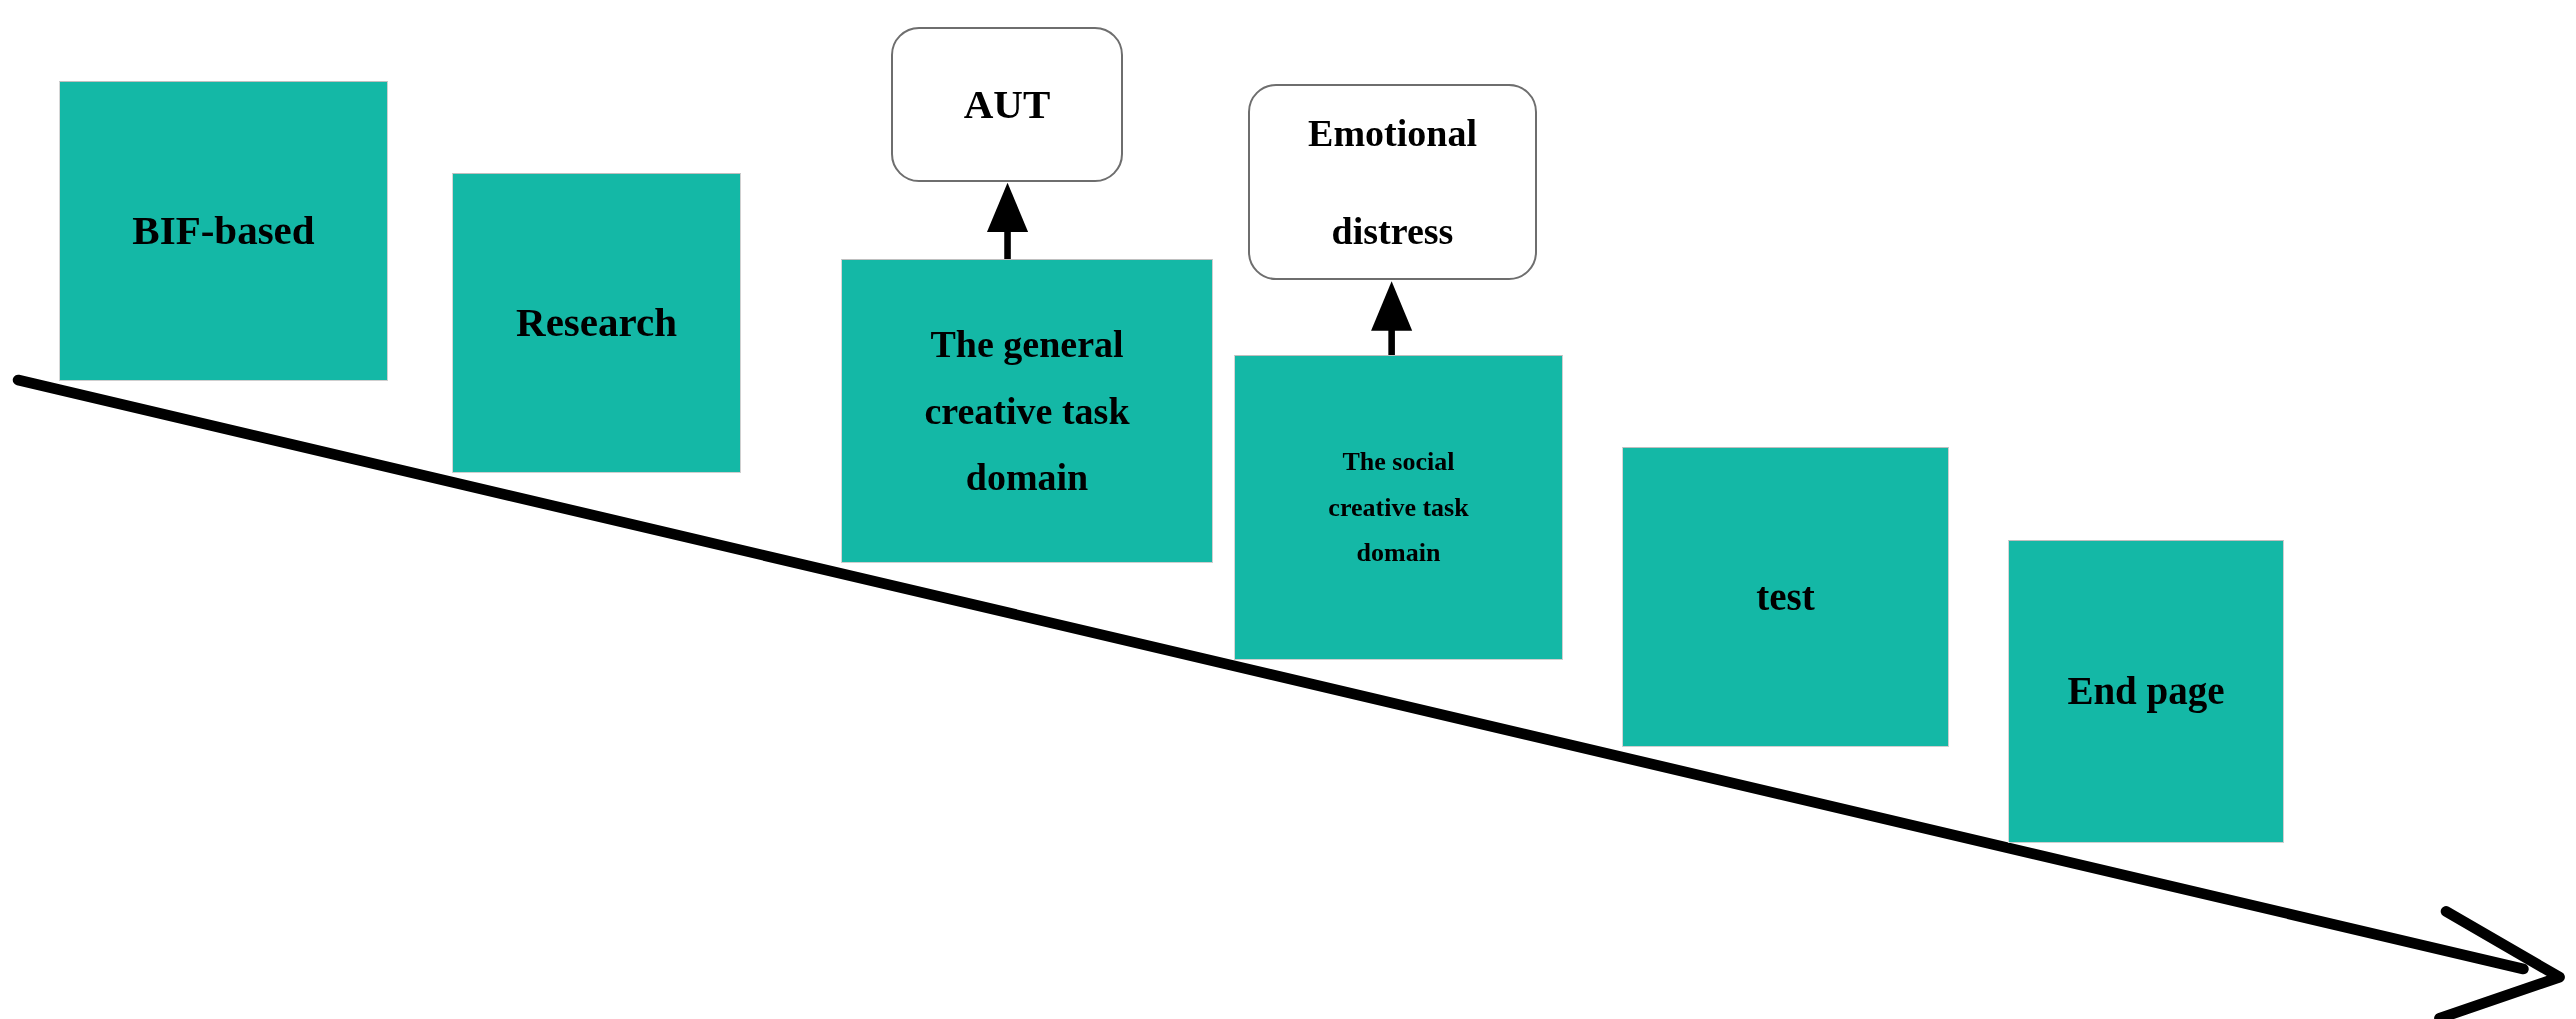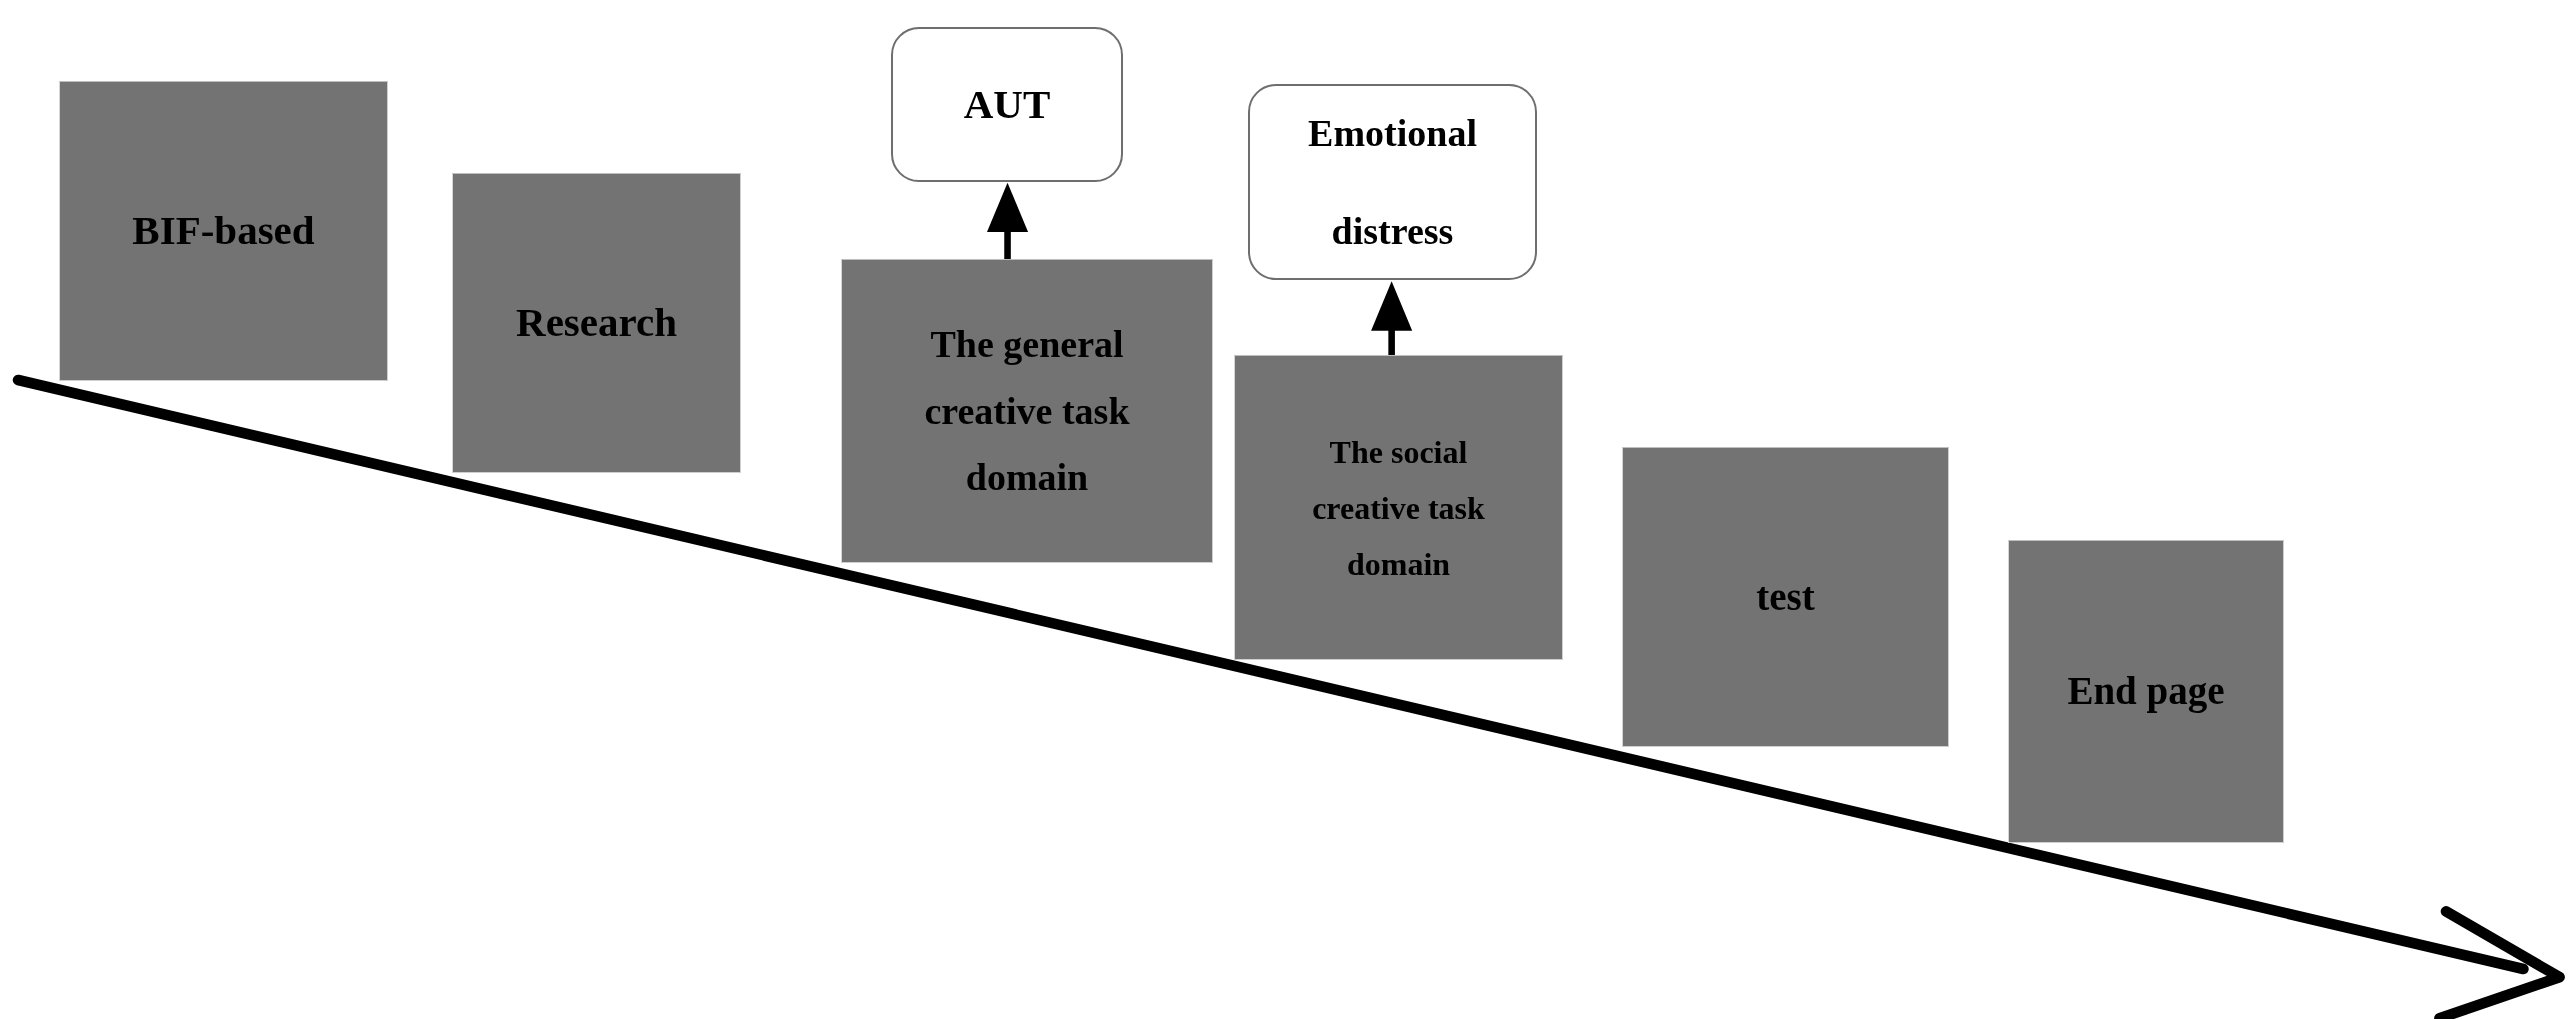--- a/index.html
+++ b/index.html
@@ -21,41 +21,41 @@
     box-sizing: border-box;
     display: flex;
     flex-direction: column;
     align-items: center;
     justify-content: center;
     text-align: center;
     color: #000000;
     font-weight: bold;
   }
   .node.rect {
-    background: #737373;
+    background: #14b8a6;
     border: 1.6px solid #cfcfcf;
     border-top-color: #bfbfbf;
     border-left-color: #d6d6d6;
   }
   .node.rounded {
     background: #ffffff;
     border: 2.5px solid #6e6e6e;
     border-radius: 28px;
   }
   .node .line {
     display: block;
     white-space: nowrap;
   }
   
   #node-bif        { left: 59px;   top: 81px;  width: 329px; height: 300px; font-size: 41px; line-height: 1.85; }
   #node-research   { left: 452px;  top: 173px; width: 289px; height: 300px; font-size: 41px; line-height: 1.85; gap: 16px; }
   #node-aut        { left: 891px; top: 27px;  width: 232px; height: 155px; font-size: 41px; line-height: 1.6; }
   #node-general    { left: 841px; top: 259px; width: 372px; height: 304px; font-size: 38px; line-height: 1.75; }
   #node-emotional  { left: 1248px; top: 84px; width: 289px; height: 196px; font-size: 38px; line-height: 1.9; gap: 25px; }
-  #node-social     { left: 1234px; top: 355px; width: 329px; height: 305px; font-size: 32px; line-height: 1.75; }
+  #node-social     { left: 1234px; top: 355px; width: 329px; height: 305px; font-size: 26px; line-height: 1.75; }
   #node-manip      { left: 1622px; top: 447px; width: 327px; height: 300px; font-size: 39px; line-height: 1.95; }
   #node-end        { left: 2008px; top: 540px; width: 276px; height: 303px; font-size: 39px; line-height: 1.6; }
 
   #flow-svg {
     position: absolute;
     left: 0;
     top: 0;
     width: 2576px;
     height: 1020px;
     pointer-events: none;

